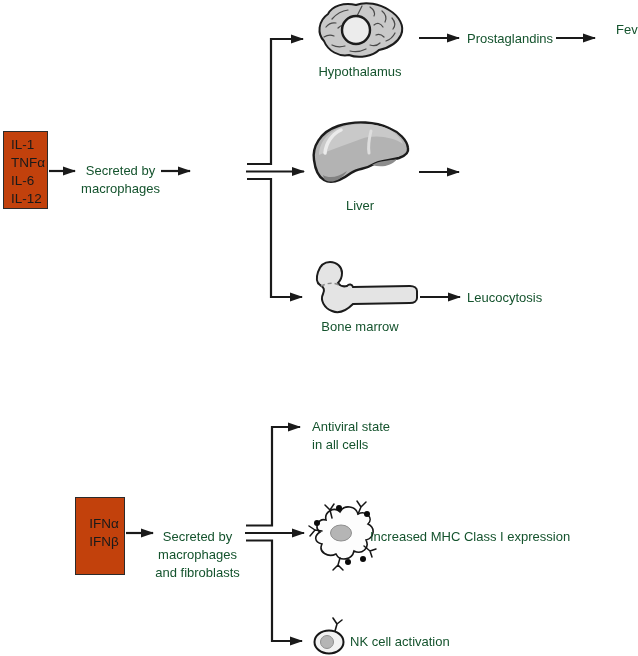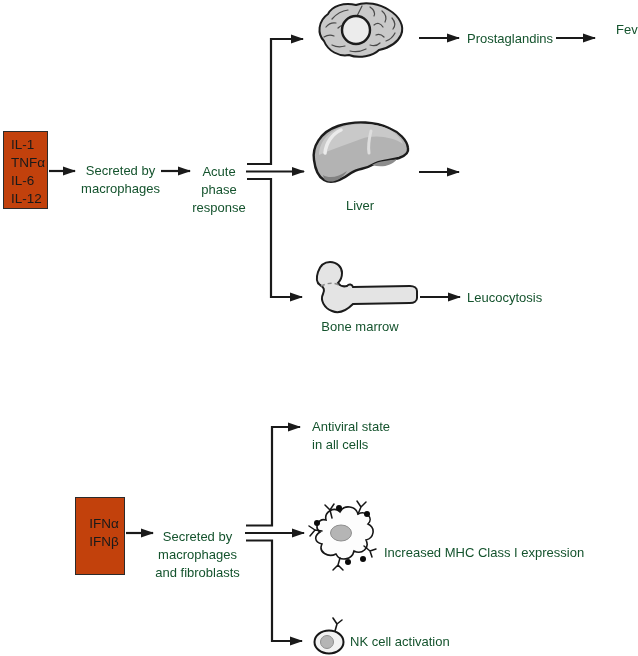--- a/index.html
+++ b/index.html
@@ -53,23 +53,20 @@
   <div class="box" style="left:3px;top:131px;width:45px;height:78px;padding:4px 0 0 7px;">
     <div class="line">IL-1</div>
     <div class="line">TNFα</div>
     <div class="line">IL-6</div>
     <div class="line">IL-12</div>
   </div>
 
   <div class="lbl center" style="left:78px;top:162px;width:85px;">Secreted by
 macrophages</div>
 
-  <div class="lbl center" style="left:185px;top:163px;width:68px;">Acute
-phase
-response</div>
 
   <svg class="icon" style="left:312px;top:1px;" width="96" height="62" viewBox="0 0 96 62">
     <path d="M12,40 C5,33 6,20 16,13 C20,5 32,1 44,4 C54,0 68,3 77,9 C87,15 93,25 89,34
              C85,43 76,47 67,49 C61,55 47,58 37,54 C27,56 16,50 12,40 Z" fill="#c9c9c9" stroke="#1c1c1c" stroke-width="2"></path>
     <g stroke="#4a4a4a" stroke-width="1.2" fill="none" stroke-linecap="round">
       <path d="M20,18 Q27,10 36,9"></path>
       <path d="M50,5 Q47,11 45,15"></path>
       <path d="M58,6 Q64,10 62,15"></path>
       <path d="M70,10 Q76,15 73,21"></path>
       <path d="M80,17 Q85,23 81,28"></path>
@@ -78,20 +75,21 @@
       <path d="M12,36 Q17,33 22,35"></path>
       <path d="M20,44 Q26,47 33,45"></path>
       <path d="M38,50 Q46,52 54,48"></path>
       <path d="M58,44 Q64,46 68,42"></path>
       <path d="M26,27 Q30,23 34,25"></path>
       <path d="M62,24 Q67,20 71,26"></path>
       <path d="M64,34 Q68,32 72,36"></path>
     </g>
     <circle cx="44" cy="29" r="14" fill="#ececec" stroke="#1c1c1c" stroke-width="2.4"></circle>
   </svg>
+  <div class="lbl center" style="left:310px;top:63px;width:100px;">Hypothalamus</div>
 
   <div class="lbl" style="left:467px;top:30px;">Prostaglandins</div>
   <div class="lbl" style="left:603px;top:21px;margin-left:13px;">Fever</div>
 
   <svg class="icon" style="left:309px;top:119px;" width="104" height="76" viewBox="0 0 104 76">
     <path d="M5,41 C3,28 11,13 29,7 C47,1 67,3 80,9 C90,13 98,21 99,29 C100,34 96,37 90,39
              C80,42 71,41 63,46 C56,50.5 49,49 42,54 C34,60 24,66 15,61 C8,57 6,49 5,41 Z" fill="#b3b3b3" stroke="#1c1c1c" stroke-width="2.4"></path>
     <path d="M10,36 C10,24 19,12 33,8 C50,3 68,5 79,10 C86,13 92,19 94,25
              C84,18 66,15 52,20 C38,25 22,31 10,36 Z" fill="#c9c9c9"></path>
     <path d="M16,34 C17,24 23,15 32,11" stroke="#ebebeb" stroke-width="3.5" fill="none" stroke-linecap="round"></path>
@@ -136,21 +134,21 @@
       <path d="M34,60 L32,67 M32,67 L27,72 M32,67 L37,72"></path>
     </g>
     <g fill="#0a0a0a">
       <circle cx="33" cy="10" r="3"></circle>
       <circle cx="61" cy="16" r="3"></circle>
       <circle cx="11" cy="25" r="3"></circle>
       <circle cx="42" cy="64" r="3"></circle>
       <circle cx="57" cy="61" r="3"></circle>
     </g>
   </svg>
-  <div class="lbl" style="left:384px;top:528px;margin-top:16px;">Increased MHC Class I expression</div>
+  <div class="lbl" style="left:370px;top:528px;">Increased MHC Class I expression</div>
 
   <svg class="icon" style="left:306px;top:612px;" width="48" height="44" viewBox="0 0 48 44">
     <ellipse cx="23" cy="30" rx="14.5" ry="11.5" fill="#f2f2f2" stroke="#161616" stroke-width="2"></ellipse>
     <circle cx="21" cy="30" r="6.5" fill="#b5b5b5" stroke="#8f8f8f" stroke-width="1"></circle>
     <path d="M29,19 L31,12 M31,12 L27,6 M31,12 L36,8" stroke="#161616" stroke-width="1.6" fill="none" stroke-linecap="round"></path>
   </svg>
   <div class="lbl" style="left:350px;top:633px;">NK cell activation</div>
 
 </div>
 

